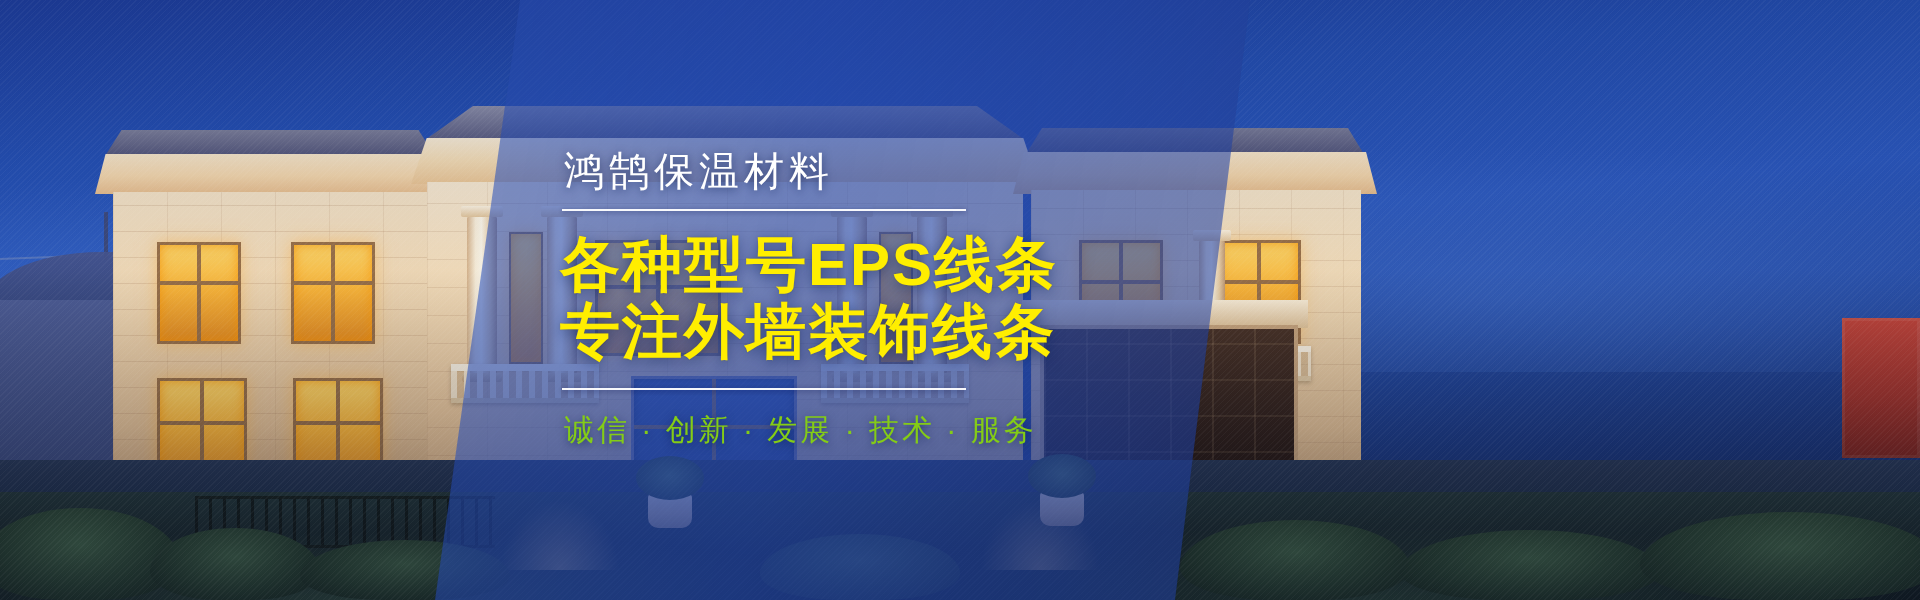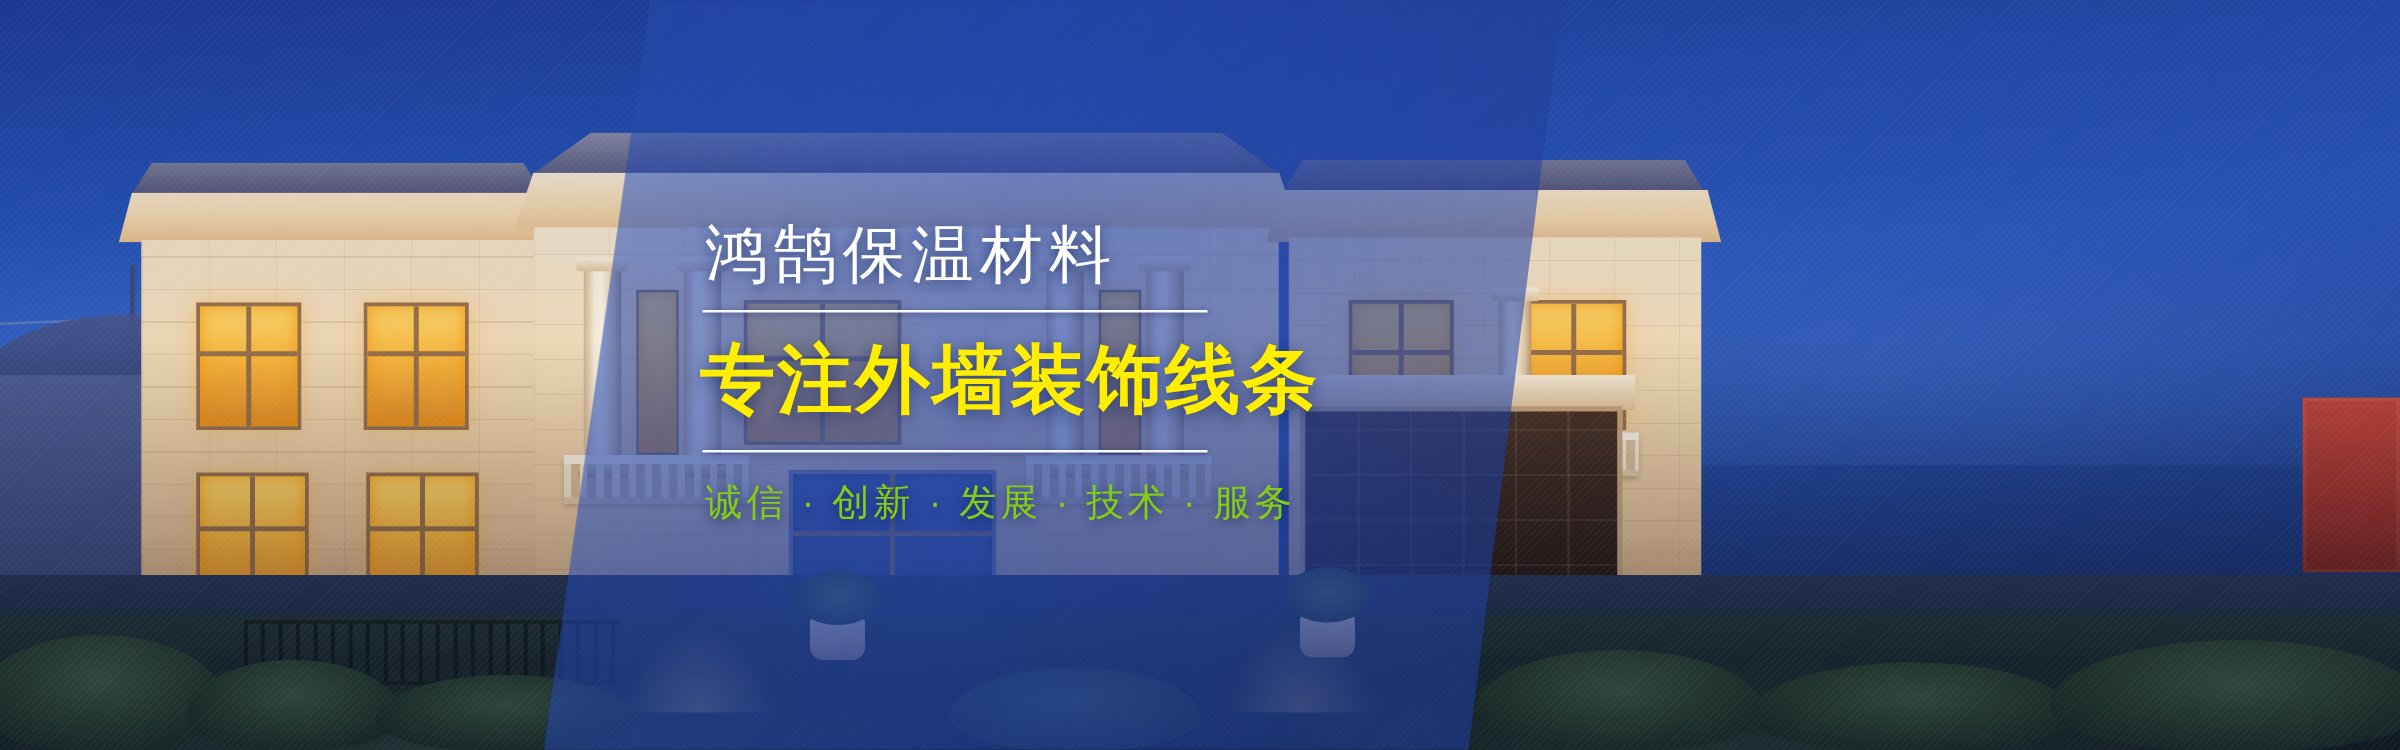--- a/index.html
+++ b/index.html
@@ -296,21 +296,21 @@
   .text-block {
     position: absolute;
     left: 560px; top: 0; width: 720px; height: 600px;
     display: flex;
     flex-direction: column;
     justify-content: center;
     align-items: flex-start;
   }
   .brand {
     color: #ffffff;
-    font-size: 50px;
+    font-size: 40px;
     letter-spacing: 5px;
     font-weight: 400;
     text-shadow: 0 2px 10px rgba(0,20,70,.6);
     line-height: 1.1;
     margin: 0 0 16px 4px;
   }
   .rule {
     width: 404px;
     height: 2px;
     background: #ffffff;
@@ -453,20 +453,21 @@
 
   <div class="overlay-panel"></div>
   <div class="overlay-edge-glow"></div>
 
   <div class="text-block">
 
     <div class="brand">鸿鹄保温材料</div>
 
     <div class="rule"></div>
 
+    <div class="headline">各种型号EPS线条</div>
 
     <div class="headline">专注外墙装饰线条</div>
 
     <div class="rule bottom"></div>
 
     <div class="tagline">诚信 · 创新 · 发展 · 技术 · 服务</div>
   </div>
 
 </div>
 

